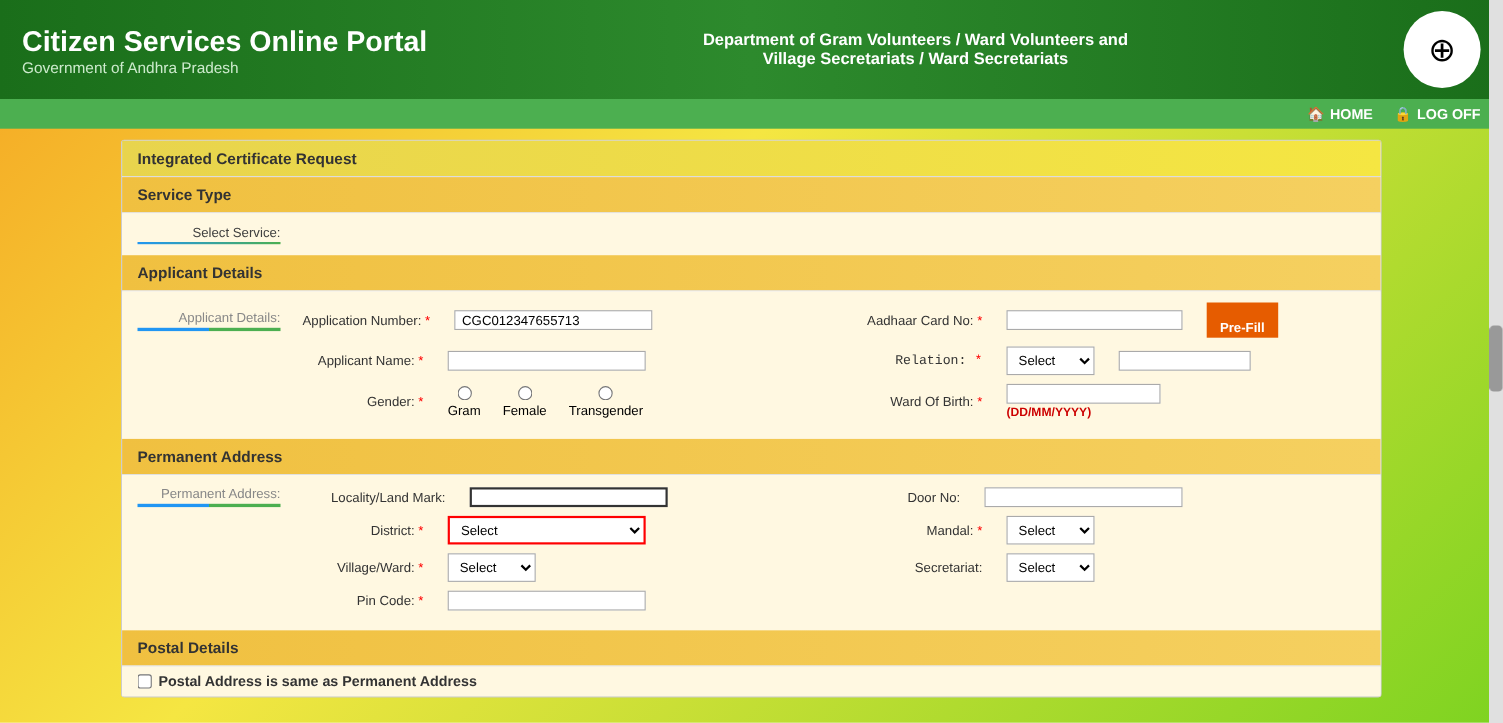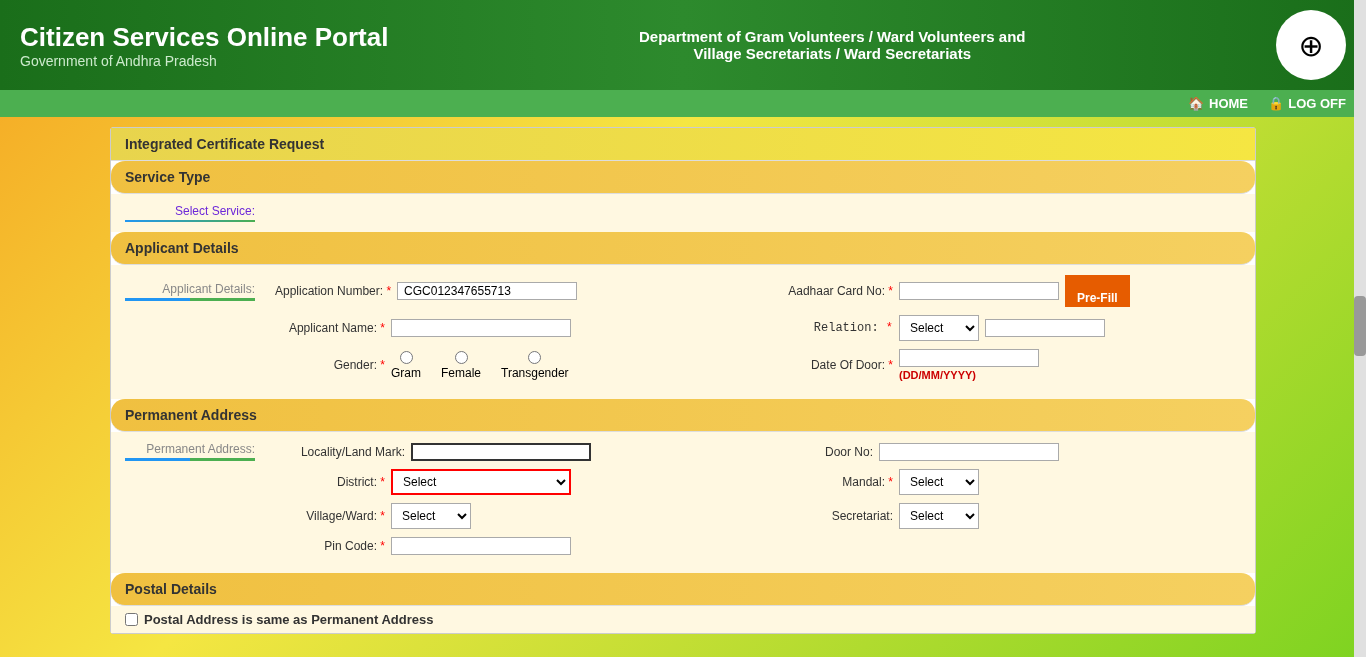--- a/index.html
+++ b/index.html
@@ -78,39 +78,38 @@
     .section-header {
       background: linear-gradient(90deg, #e8d44d 0%, #f5e642 100%);
       padding: 8px 14px;
       font-weight: bold;
       font-size: 14px;
       color: #333;
       border-bottom: 1px solid #ddd;
     }
     .section-header.orange {
       background: linear-gradient(90deg, #f0c040 0%, #f5d060 100%);
-      border-radius: 14px;
     }
 
     
     .form-section {
       background: #fff8e1;
       padding: 10px 14px;
     }
     .form-row {
       display: flex;
       align-items: center;
       margin-bottom: 8px;
       gap: 10px;
     }
     .form-group {
       display: flex;
       align-items: center;
       flex: 1;
-      gap: 6px;
+      gap: 22px;
     }
     .form-label {
       font-size: 12px;
       color: #333;
       white-space: nowrap;
       min-width: 110px;
       text-align: right;
     }
     .form-label .required {
       color: red;
@@ -131,21 +130,21 @@
       display: flex;
       align-items: center;
       padding: 10px 14px;
       background: #fff8e1;
     }
     .select-service-label {
       text-align: right;
       min-width: 140px;
       padding-right: 10px;
       font-size: 12px;
-      color: #6d28d9;
+      color: #404040;
     }
     .select-service-label span {
       display: block;
       border-bottom: 2px solid;
       border-image: linear-gradient(90deg, #2196F3, #4CAF50) 1;
       padding-bottom: 2px;
     }
 
     
     .applicant-header {
@@ -370,21 +369,21 @@
             <span>Female</span>
           </div>
           <div class="gender-option">
             <input type="radio" name="gender" style="">
             <span>Transgender</span>
           </div>
         </div>
       </div>
       <div class="form-group">
         <label class="form-label" style="min-width:130px;">
-          <span>Date Of Door:</span>
+          <span>Ward Of Birth:</span>
           <span class="required">*</span>
         </label>
         <div style="display:flex; flex-direction:column; gap:2px;">
           <input type="text" class="form-control" style="width: 140px;">
           <span class="dob-hint">(DD/MM/YYYY)</span>
         </div>
       </div>
     </div>
   </div>
 

